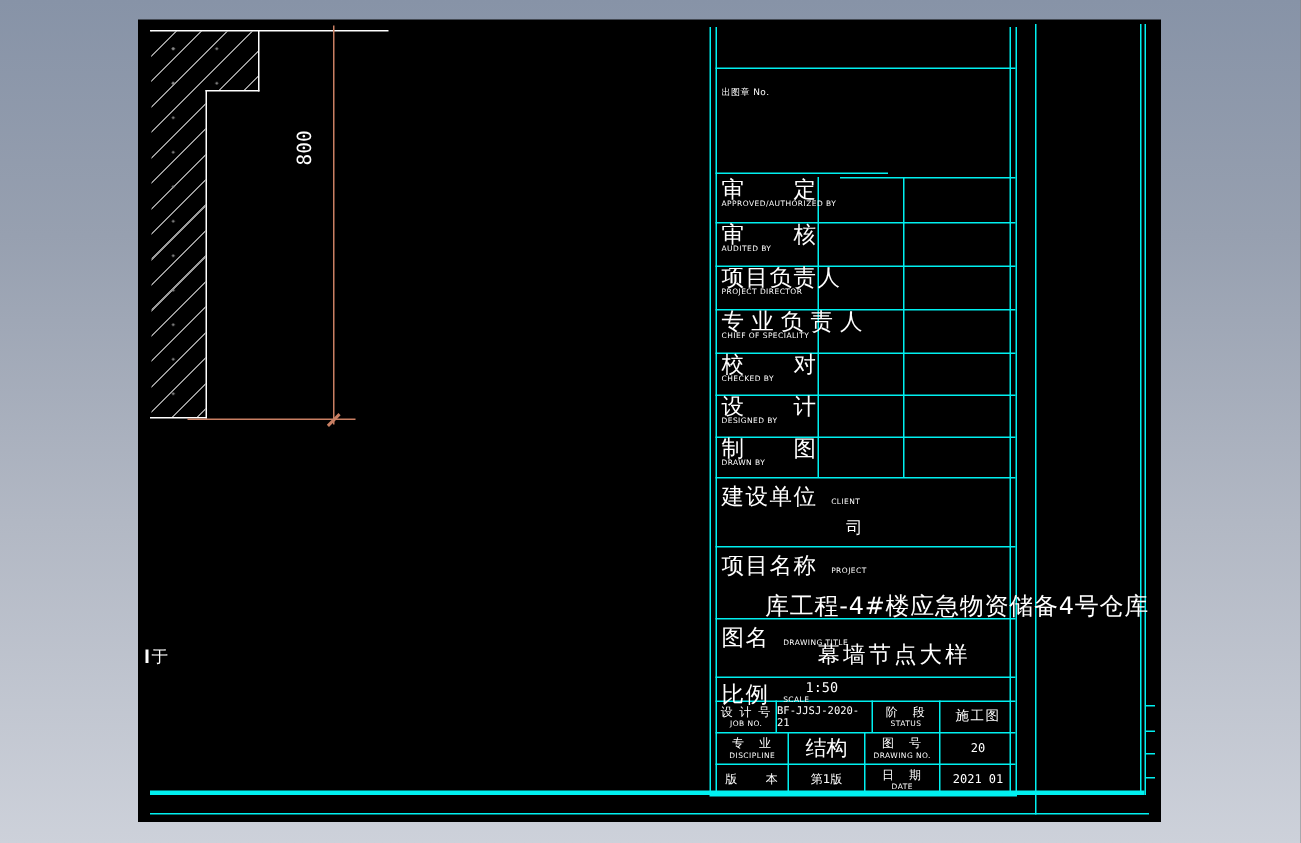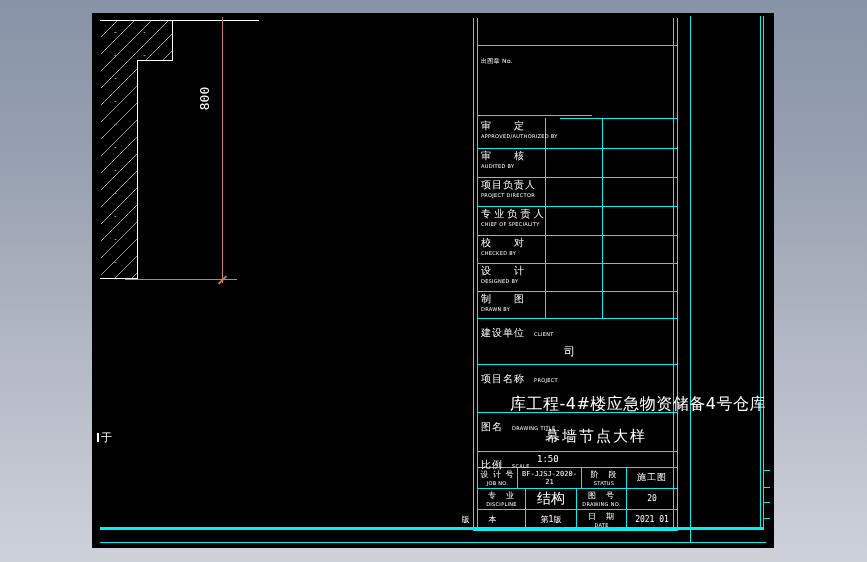--- a/index.html
+++ b/index.html
@@ -13,30 +13,30 @@
   .wl{position:absolute;background:#FFFFFF}
   .rl{position:absolute;background:#C97F63}
   .hatch{
     position:absolute;
     background-image:
       radial-gradient(#8a8a8a 0.6px, transparent 1.3px),
       repeating-linear-gradient(135deg, transparent 0 11px, #9a9a9a 11px 12px);
     background-size:29px 23px, auto;
   }
   .cell{position:absolute;box-sizing:border-box;padding:3px 0 0 4px;color:#fff}
-  .zh{color:#fff;font-size:10px;letter-spacing:1px;white-space:nowrap;line-height:10px}
+  .zh{color:#fff;font-size:15px;letter-spacing:1px;white-space:nowrap;line-height:10px}
   .en{color:#fff;font-size:5px;letter-spacing:0.3px;white-space:nowrap;line-height:6px;margin-top:2px}
   .inlin .zh,.inlin .en{display:inline-block;vertical-align:baseline;margin-top:0}
   .inlin .en{margin-left:4px}
   .val{position:absolute;color:#fff;white-space:nowrap}
   .mono{font-family:"DejaVu Sans Mono",monospace}
   .gcell{position:absolute;box-sizing:border-box;color:#fff;display:flex;flex-direction:column;align-items:center;justify-content:center;text-align:right}
   .gcell .zh{font-size:8px;line-height:9px}
   .gcell .en{font-size:5px;line-height:6px;margin-top:1px}
-  .cval{position:absolute;color:#fff;display:flex;align-items:center;justify-content:center;text-align:center}
+  .cval{position:absolute;color:#fff;display:flex;align-items:center;justify-content:center;text-align:left}
 </style>
 </head>
 <body>
 
 <div class="canvas"></div>
 
 <div class="hatch" style="left:101px;top:21px;width:71px;height:39px"></div>
 <div class="hatch" style="left:101px;top:21px;width:36px;height:257px"></div>
 <div class="wl" style="left:100px;top:20px;width:159px;height:1px"></div>
 <div class="wl" style="left:172px;top:20px;width:1px;height:41px"></div>
@@ -163,21 +163,21 @@
   <div class="zh">专　业</div>
   <div class="en">DISCIPLINE</div>
 </div>
 <div class="cval" style="left:526px;top:488px;width:50px;height:21px;font-size:14px">结构</div>
 <div class="gcell" style="left:577px;top:488px;width:49px;height:21px">
   <div class="zh">图　号</div>
   <div class="en">DRAWING NO.</div>
 </div>
 <div class="cval mono" style="left:627px;top:488px;width:50px;height:21px;font-size:8px">20</div>
 
-<div class="gcell" style="left:456px;top:509px;width:47px;height:21px">
+<div class="gcell" style="left:478px;top:509px;width:47px;height:21px">
   <div class="zh">版　　本</div>
 </div>
 <div class="cval" style="left:526px;top:509px;width:50px;height:21px;font-size:8px">第1版</div>
 <div class="gcell" style="left:577px;top:509px;width:49px;height:21px">
   <div class="zh">日　期</div>
   <div class="en">DATE</div>
 </div>
 <div class="cval mono" style="left:627px;top:509px;width:50px;height:21px;font-size:8px">2021 01</div>
 
 </body></html>

